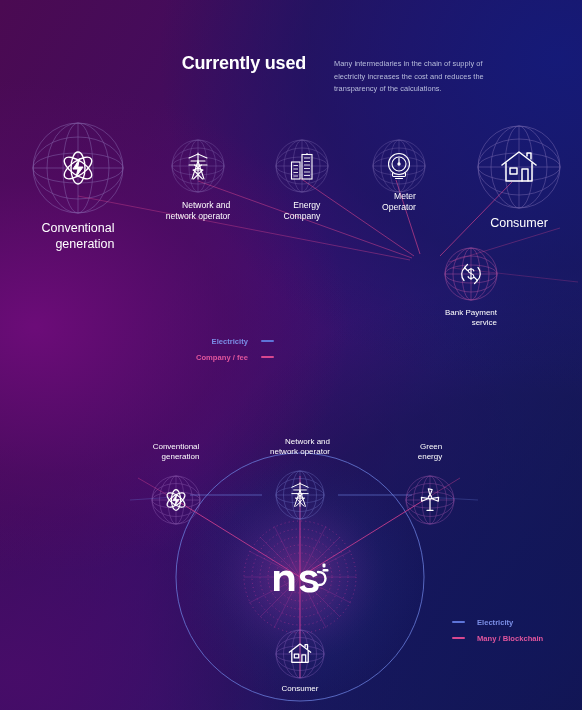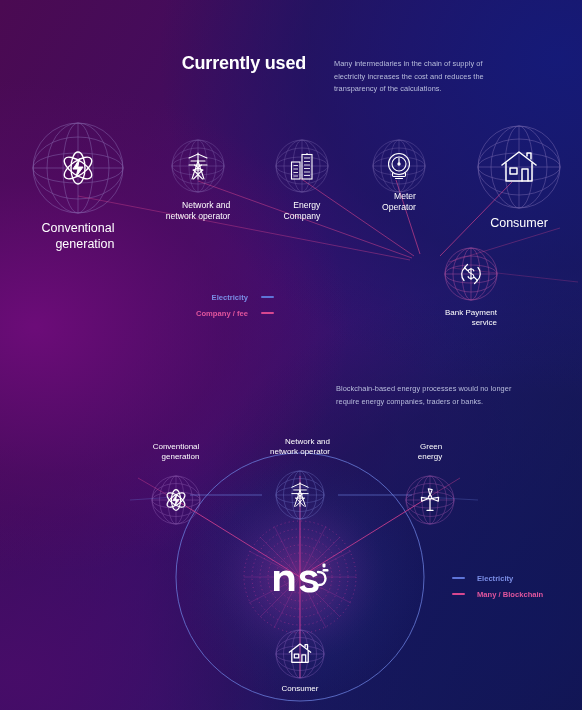--- a/index.html
+++ b/index.html
@@ -53,21 +53,21 @@
     position:absolute; left:50%; transform:translateX(-50%);
     text-align:right; white-space:nowrap;
     color:#ffffff; font-weight:normal; line-height:1.3;
   }
   .label.below-lg { font-size:12.5px; }
   .label.below-md { font-size:8.6px; }
   .label.below-sm { font-size:8px; }
   .label.above-sm { font-size:8px; }
 
   
-  .legend { position:absolute; font-size:7.6px; font-weight:bold; }
+  .legend { position:absolute; font-size:7.6px; font-weight:bold;margin-top:44px; }
   .legend .row { display:flex; align-items:center; height:16px; }
   .legend .lbl { white-space:nowrap; }
   .legend .swatch { width:13px; height:1.4px; border-radius:1px; }
   #legend-top { left:196px; top:289px; }
   #legend-top .row { justify-content:flex-end; }
   #legend-top .lbl { margin-right:13px; }
   #legend-bottom { left:452px; top:570px; }
   #legend-bottom .swatch { margin-right:12px; }
   .c-elec { color:#7b8ee6; }
   .c-elec-bg { background:#5e74d8; }
@@ -144,21 +144,20 @@
       <line x1="424" y1="500" x2="460" y2="478" opacity="0.5"></line>
     </g>
 
     <circle cx="300" cy="577" r="86" fill="url(#hubGlow)"></circle>
   </svg>
 
 
   <div class="sec-head" id="head-current">Currently used</div>
   <div class="sec-body" id="body-current">Many intermediaries in the chain of supply of electricity increases the cost and reduces the transparency of the calculations.</div>
 
-  <div class="sec-body" id="body-ns">Blockchain-based energy processes would no longer require energy companies, traders or banks.</div>
 
   <div class="node" style="left:30px; top:120px; width:96px; height:96px;">
     <svg class="orb" width="96" height="96" viewBox="0 0 96 96">
       <g fill="none" stroke="#9a86c8" stroke-width="0.6" opacity="0.62">
         <circle cx="48" cy="48" r="45"></circle>
         <ellipse cx="48" cy="48" rx="15" ry="45"></ellipse>
         <ellipse cx="48" cy="48" rx="31" ry="45"></ellipse>
         <ellipse cx="48" cy="48" rx="45" ry="15"></ellipse>
         <ellipse cx="48" cy="48" rx="45" ry="31"></ellipse>
         <line x1="48" y1="3" x2="48" y2="93"></line>

